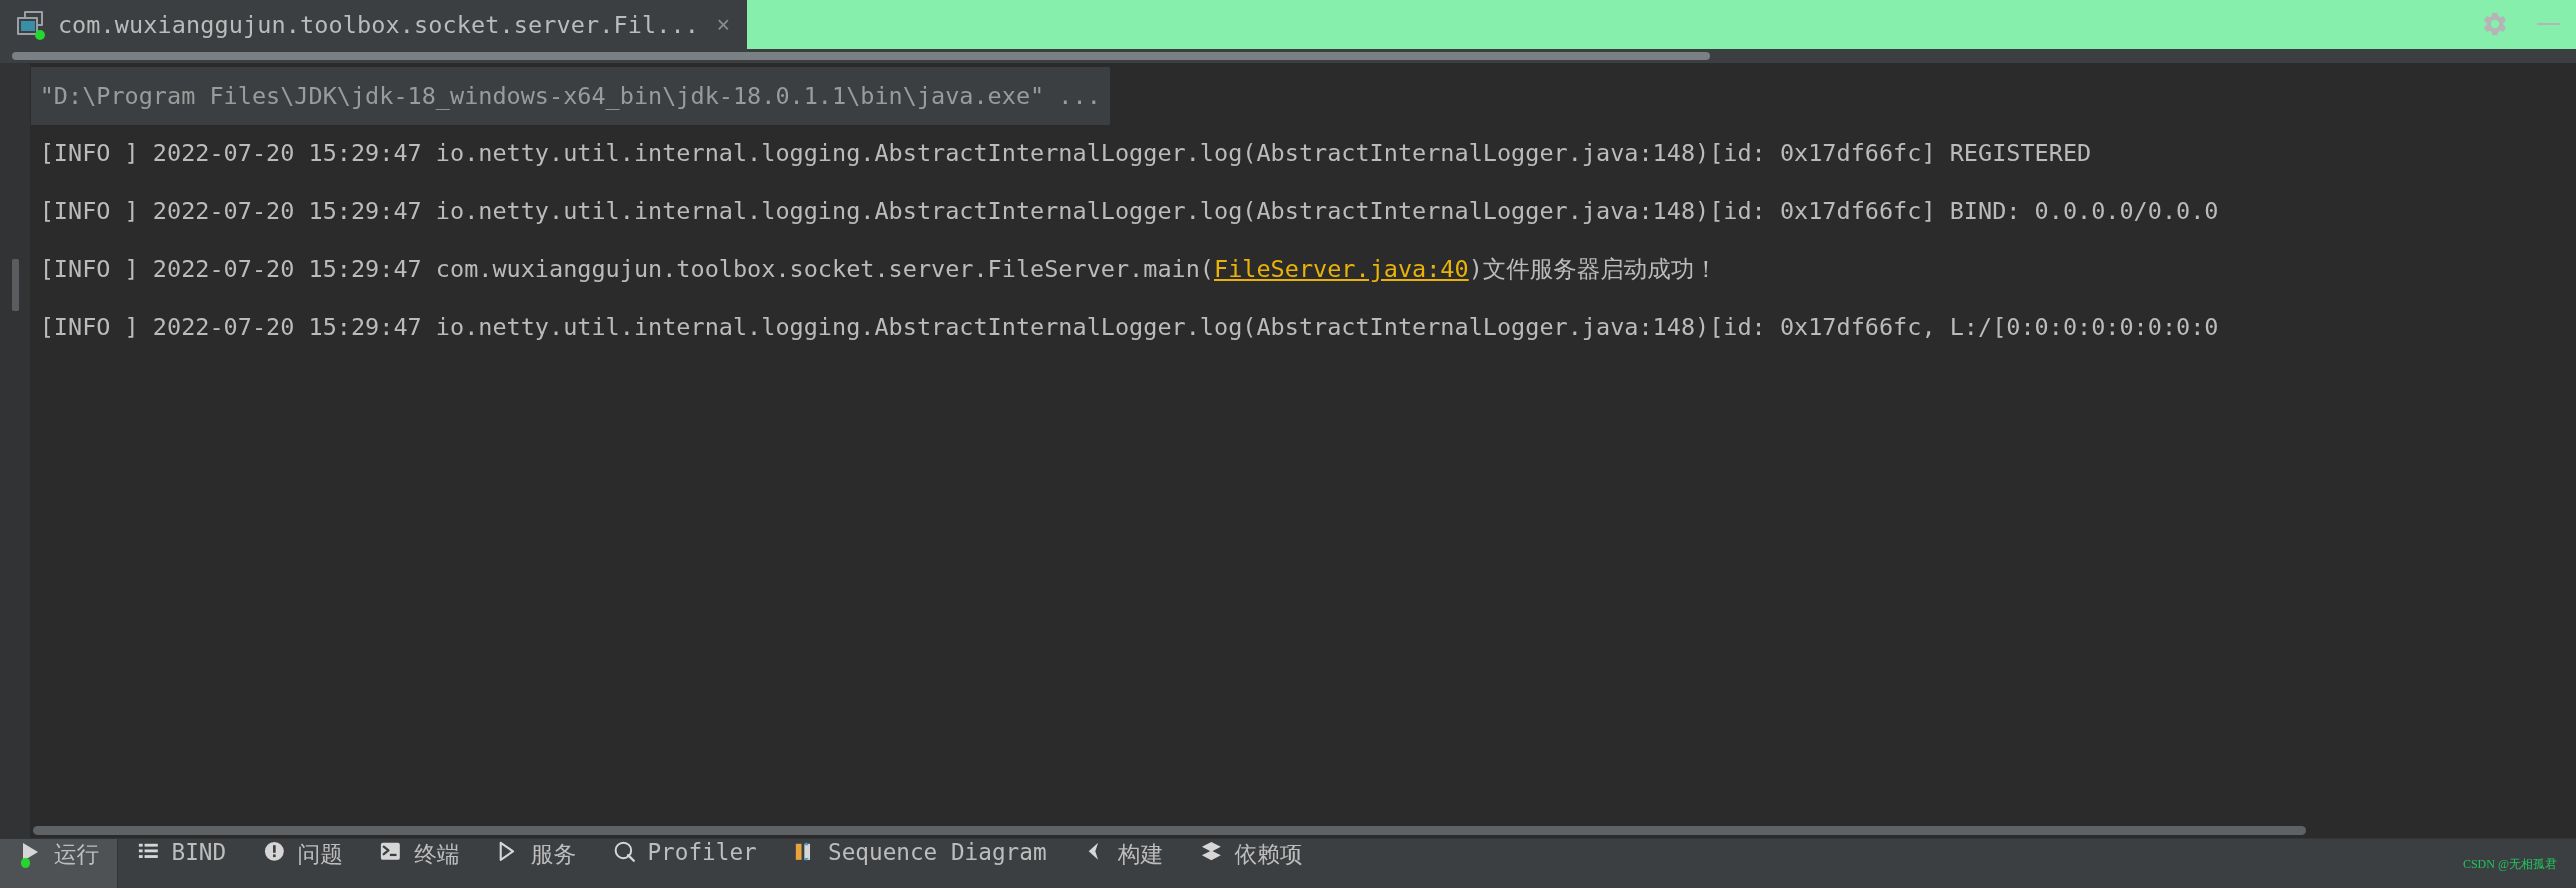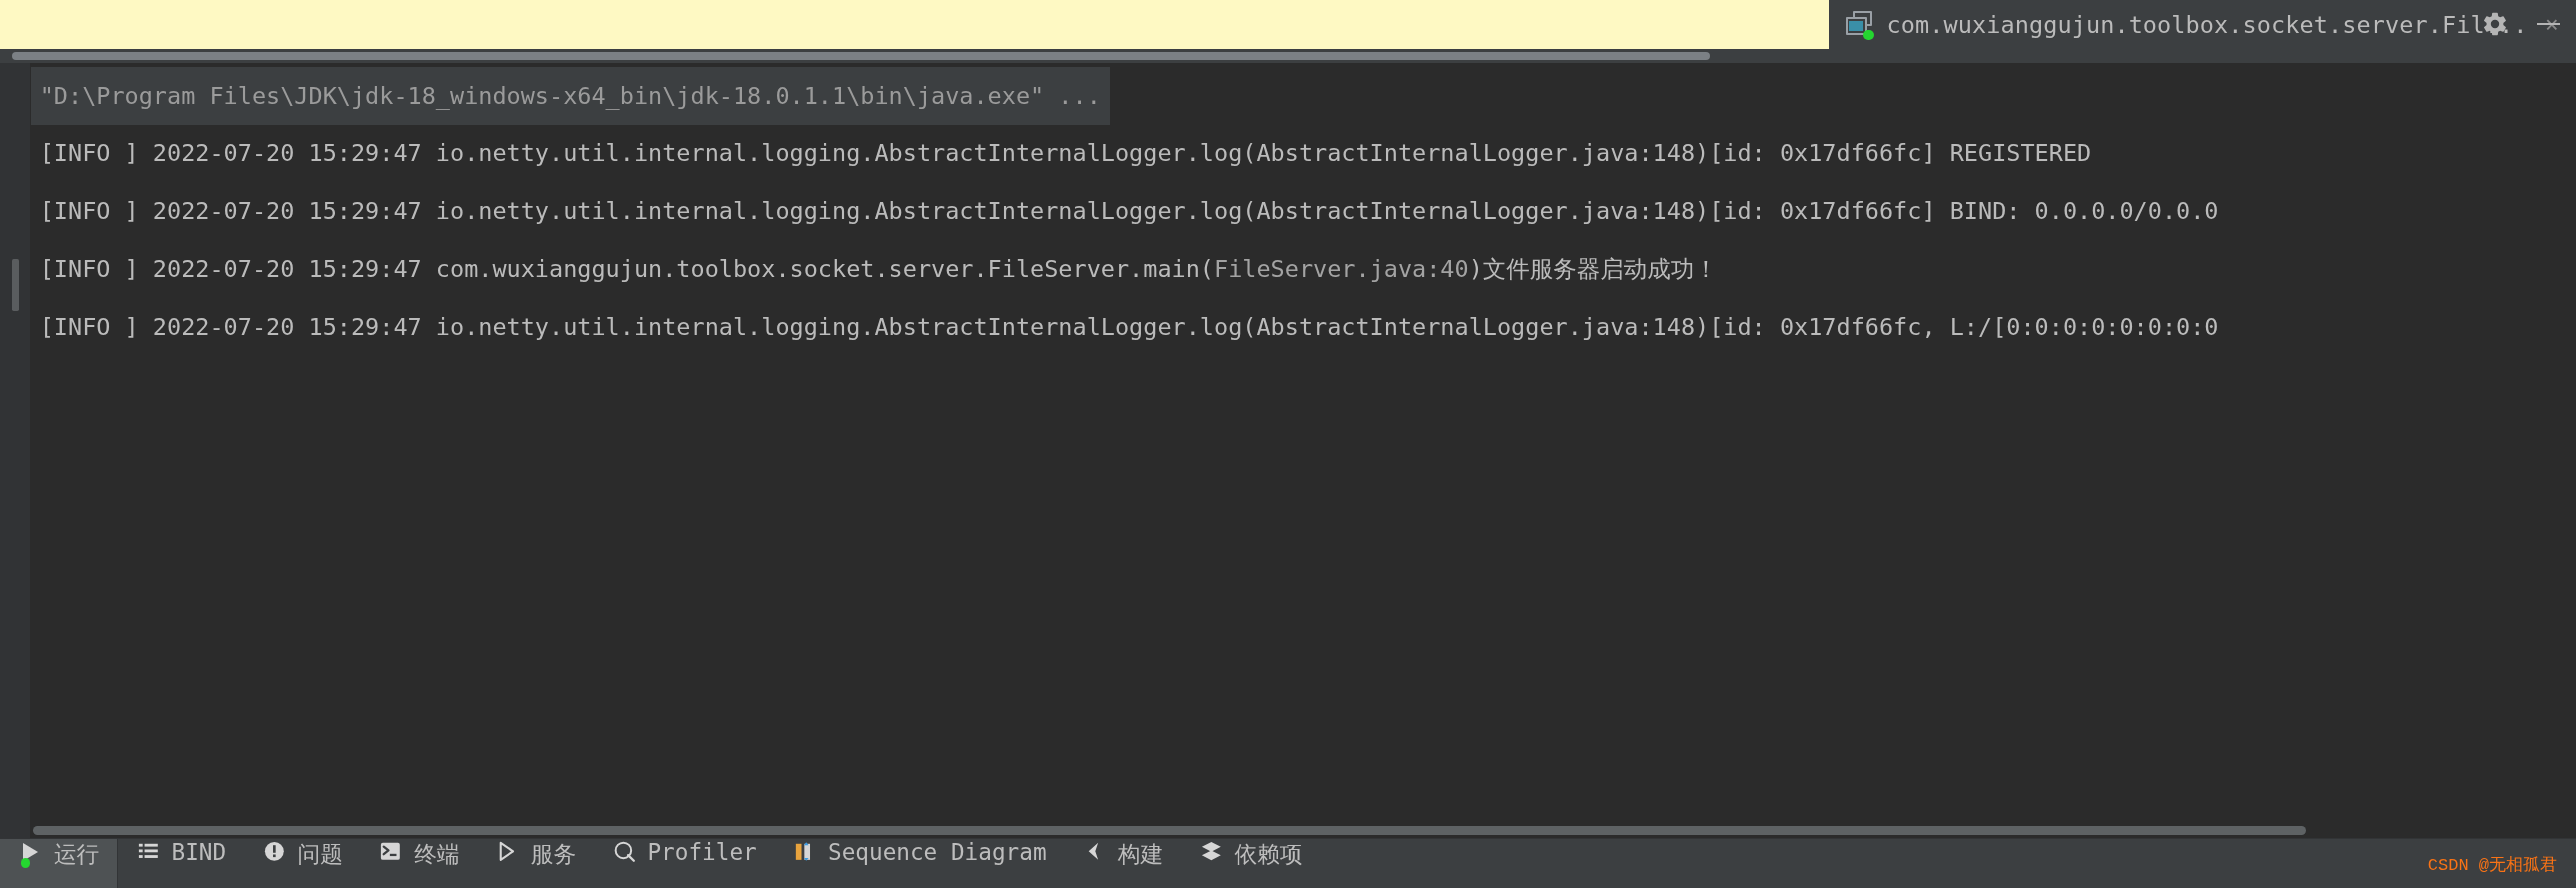--- a/index.html
+++ b/index.html
@@ -15,24 +15,23 @@
     position: relative;
     width: 2576px; height: 889px;
     background: #3c3f41;
     display: flex; flex-direction: column;
   }
 
   
   .tabbar {
     position: relative;
     height: 49px;
-    background: #fef9c3;
+    background: #86efac;
     display: flex; align-items: center;
     flex: 0 0 49px;
-    justify-content: flex-end;
   }
   .tab {
     display: flex; align-items: center;
     height: 49px;
     padding: 0 12.2px 0 15.7px;
     gap: 12.2px;
     background: #3c3f41;
     cursor: default;
   }
   .tab-icon {
@@ -144,21 +143,22 @@
   }
   .line.cmdline {
     background: #3c3f41;
     color: #9b9b9b;
     display: inline-block;
     padding-right: 8.7px;
     margin-top: 3.5px;
   }
   .cmd-row { height: 61px; }
   .link {
-    color: #a3a3a3;
+    color: #eab308;
+    text-decoration: underline;
     cursor: pointer;
   }
 
   
   .console-hscroll {
     position: absolute;
     left: 31px; right: 0; bottom: 0;
     height: 15.7px;
     background: #2b2b2b;
   }
@@ -196,23 +196,23 @@
   }
   .sb-ico {
     display: inline-flex; align-items: center; justify-content: center;
     width: 26px; height: 26px;
     flex: 0 0 26px;
     position: relative;
   }
   .watermark {
     position: absolute;
     right: 19px;
-    color: #f97316;
-    font-size: 17px;
-    font-family: Liberation Mono, monospace;
+    color: #22c55e;
+    font-size: 12px;
+    font-family: Liberation Serif, serif;
     white-space: nowrap;
   }
   .run-tri {
     width: 0; height: 0;
     border-left: 15.7px solid #d6d6d6;
     border-top: 9.6px solid transparent;
     border-bottom: 9.6px solid transparent;
   }
   .run-dot-sm {
     position: absolute;

